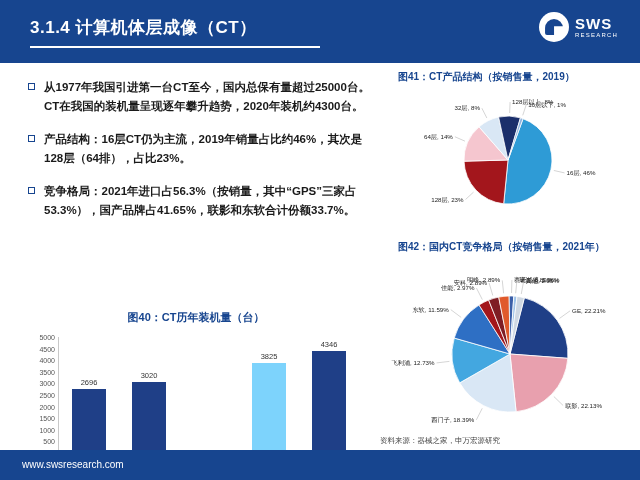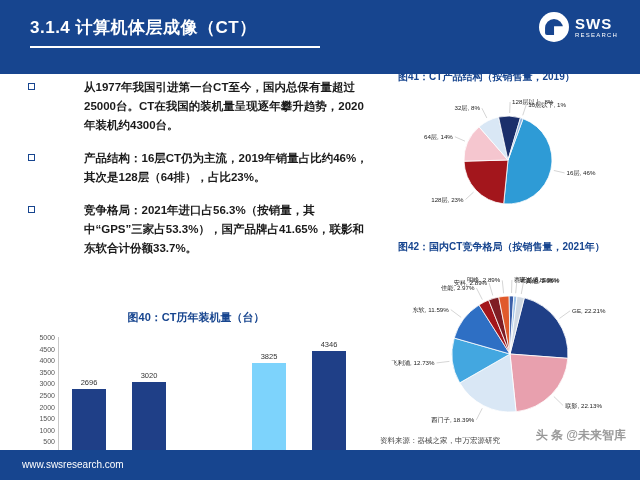--- a/index.html
+++ b/index.html
@@ -11,21 +11,21 @@
     overflow: hidden;
   }
   .page {
     width: 640px; height: 480px;
     position: relative;
     background: #ffffff;
   }
   
   .header {
     position: absolute; top: 0; left: 0;
-    width: 640px; height: 74px;
+    width: 640px; height: 63px;
     background: #17458f;
   }
   .header-title {
     position: absolute;
     left: 30px; top: 16px;
     color: #ffffff;
     font-size: 17px;
     font-weight: bold;
     letter-spacing: 0.5px;
   }
@@ -77,21 +77,20 @@
   }
 
   
   .bullets {
     padding: 20px 18px 0 28px;
   }
   .bullet {
     display: flex;
     align-items: flex-start;
     margin-bottom: 14px;
-    gap: 40px;
   }
   .bullet-marker {
     width: 7px; height: 7px;
     border: 1.5px solid #17458f;
     margin-top: 5px;
     margin-right: 9px;
     flex: 0 0 auto;
   }
   .bullet-text {
     font-size: 11.5px;
@@ -343,19 +342,18 @@
             <path d="M 120 100 L 127.0120974122054 42.42543539129677 A 58 58 0 0 1 134.34942963676227 43.80307954078258 Z" fill="#cfd8e3" stroke="#ffffff" stroke-width="0.8"></path>
             <line x1="131.2565531523332" y1="40.047602123612286" x2="133.6554907093878" y2="27.27086159257884" stroke="#aaa" stroke-width="0.5"></line>
             <text x="135.6554907093878" y="29.27086159257884" font-size="6.2" fill="#222" font-family="&quot;Liberation Sans&quot;, sans-serif" text-anchor="start">其他, 2.05%</text>
           </svg>
       </div>
     </div>
 
   </div>
 
   <div class="source-note">资料来源：器械之家，申万宏源研究</div>
-  <div class="watermark">头 条 @未来智库</div>
 
   <div class="footer">
     <div class="footer-url">www.swsresearch.com</div>
   </div>
 
 </div>
 
 </body></html>

